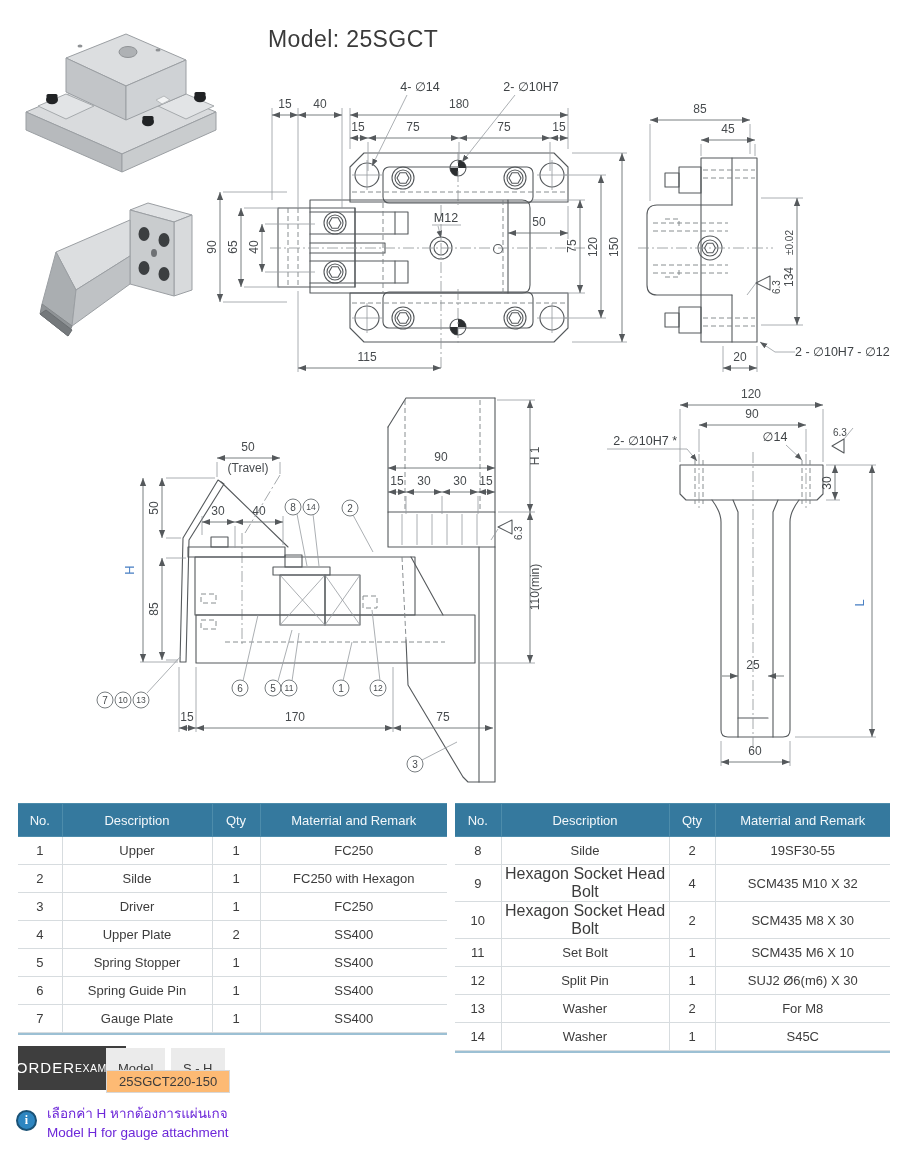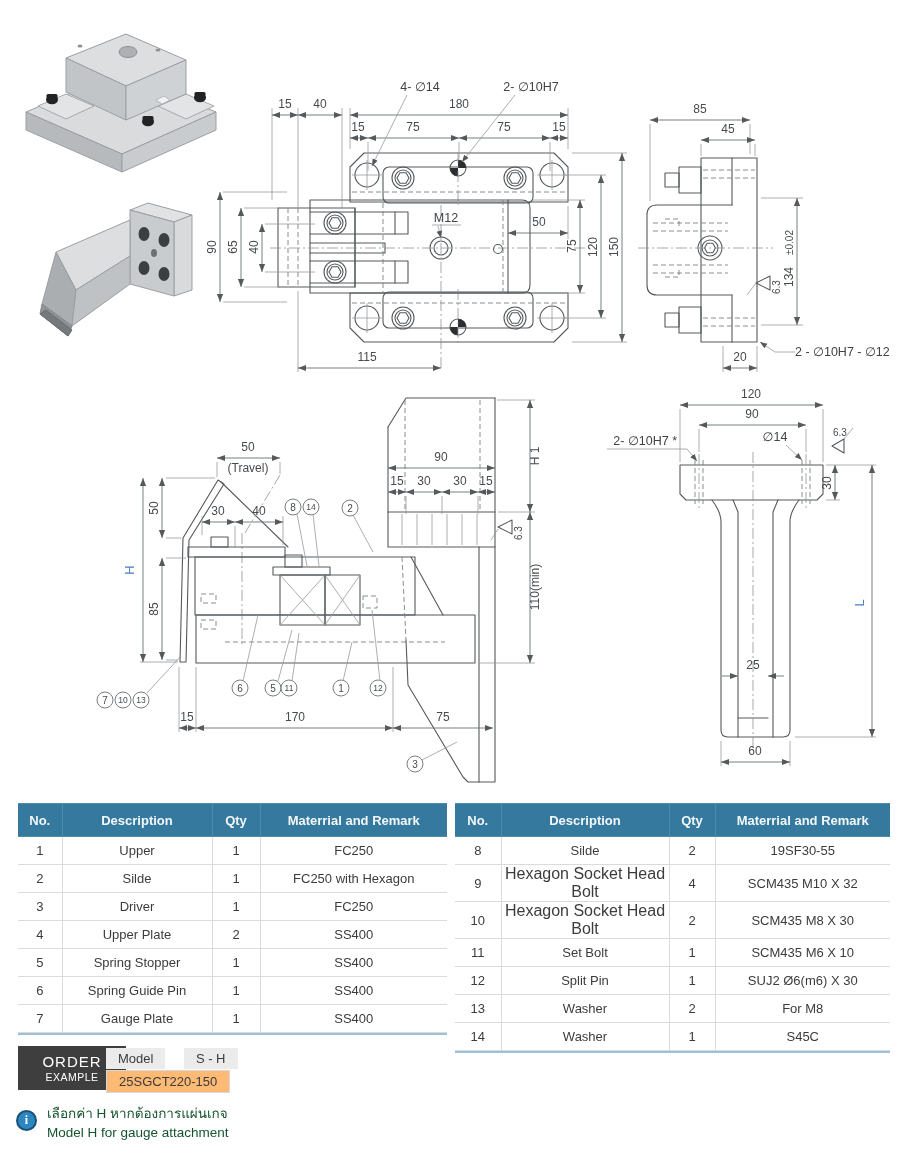--- a/index.html
+++ b/index.html
@@ -19,43 +19,44 @@
 .dts{font-size:10px;fill:#474b4e}
 .dtl{font-size:12.5px;fill:#3f4346}
 .blue{font-size:13px;fill:#4a80c4}
 .co circle{stroke:#6a6f73;stroke-width:.9;fill:#fff}
 .co text{font-size:10px;fill:#474b4e}
 .co .two{font-size:8.5px}
 .fill-dark{fill:#2b2e30;stroke:none}
 
 .tbl{position:absolute;top:803px;border-bottom:2px solid #9cc0d4}
 .tbl table{border-collapse:collapse;table-layout:fixed}
-.tbl th{background:#35799e;color:#f2f7fa;font-weight:bold;font-size:13px;height:33px;border:1px solid #4d8cab;padding:0 2px}
+.tbl th{background:#35799e;color:#f2f7fa;font-weight:normal;font-size:13px;height:33px;border:1px solid #4d8cab;padding:0 2px}
 .tbl td{font-size:13px;color:#3c3c3c;text-align:center;height:28px;border:1px solid #d7dcdf;padding:0 3px;background:#fff}
 .tbl tr td:first-child,.tbl tr th:first-child{border-left:none}
 .tbl tr td:last-child,.tbl tr th:last-child{border-right:none}
 .tbl td.desc-sm{font-size:16px}
 
-.order-tag{left:18px;top:1046px;width:108px;height:44px;background:#3e3e3e;color:#fff;display:flex;flex-direction:column;align-items:center;justify-content:center;line-height:1.15}
+.order-tag{left:18px;top:1046px;width:108px;height:44px;background:#3e3e3e;color:#fff;display:flex;align-items:center;justify-content:center;line-height:1.15}
 .order-tag .l1{font-size:15px;letter-spacing:1px}
 .order-tag .l2{font-size:10.5px;letter-spacing:.5px}
-.chip{background:#ebebeb;color:#3b3b3b;font-size:13px;padding:3px 12px;display:inline-block}
+.chip{background:#ebebeb;color:#3b3b3b;font-size:13px;padding:13px 12px;display:inline-block}
 .order-row1{left:106px;top:1048px}
 .order-row2{left:106px;top:1070px}
 .code-box{border:1px solid #d8d8d8;background:#fdba74;color:#3b3b3b;font-size:13px;padding:3px 12px;display:inline-block}
 
 .note{left:16px;top:1104px;display:flex;align-items:flex-start}
 .info-icon{width:21px;height:21px;border-radius:50%;background:#2e86c1;border:2px solid #1a5276;color:#fff;font-size:12px;font-weight:bold;font-family:"Liberation Serif",serif;display:flex;align-items:center;justify-content:center;margin-top:6px}
-.note-text{margin-left:10px;font-size:13.5px;color:#14532d;line-height:19px}
+.note-text{margin-left:10px;font-size:13.5px;color:#6d28d9;line-height:19px}
 </style>
 </head>
 <body>
 
 <div class="page">
 
+  <div class="abs title">Model: 25SGCT</div>
 
   <svg class="abs" style="left:8px;top:14px" width="228" height="170" viewBox="0 0 228 170">
     <g>
       <polygon points="18,98 112,58 208,98 114,140" fill="#d9dbdd" stroke="#9b9fa3" stroke-width="1"></polygon>
       <polygon points="18,98 114,140 114,158 18,116" fill="#b7babd" stroke="#9b9fa3" stroke-width="1"></polygon>
       <polygon points="114,140 208,98 208,116 114,158" fill="#c9ccce" stroke="#9b9fa3" stroke-width="1"></polygon>
       <polygon points="30,92 58,80 86,92 58,105" fill="#e2e4e6" stroke="#a6aaad" stroke-width="1"></polygon>
       <polygon points="150,92 178,80 206,92 178,105" fill="#e2e4e6" stroke="#a6aaad" stroke-width="1"></polygon>
       <polygon points="58,44 118,20 178,46 118,72" fill="#dcdee0" stroke="#9b9fa3" stroke-width="1"></polygon>
       <polygon points="58,44 118,72 118,106 58,78" fill="#c2c5c8" stroke="#9b9fa3" stroke-width="1"></polygon>
@@ -626,21 +627,21 @@
     </tbody>
       </table>
   </div>
 
   <div class="abs order-tag">
     <span class="l1">ORDER</span>
     <span class="l2">EXAMPLE</span>
   </div>
   <div class="abs order-row1">
     <span class="chip">Model</span>
-    <span class="chip" style="margin-left:14px">S - H</span>
+    <span class="chip" style="margin-left:1px">S - H</span>
   </div>
   <div class="abs order-row2">
     <span class="code-box">25SGCT220-150</span>
   </div>
 
   <div class="abs note">
     <div class="info-icon">i</div>
     <div class="note-text">
       <div>เลือกค่า H หากต้องการแผ่นเกจ</div>
       <div>Model H for gauge attachment</div>

